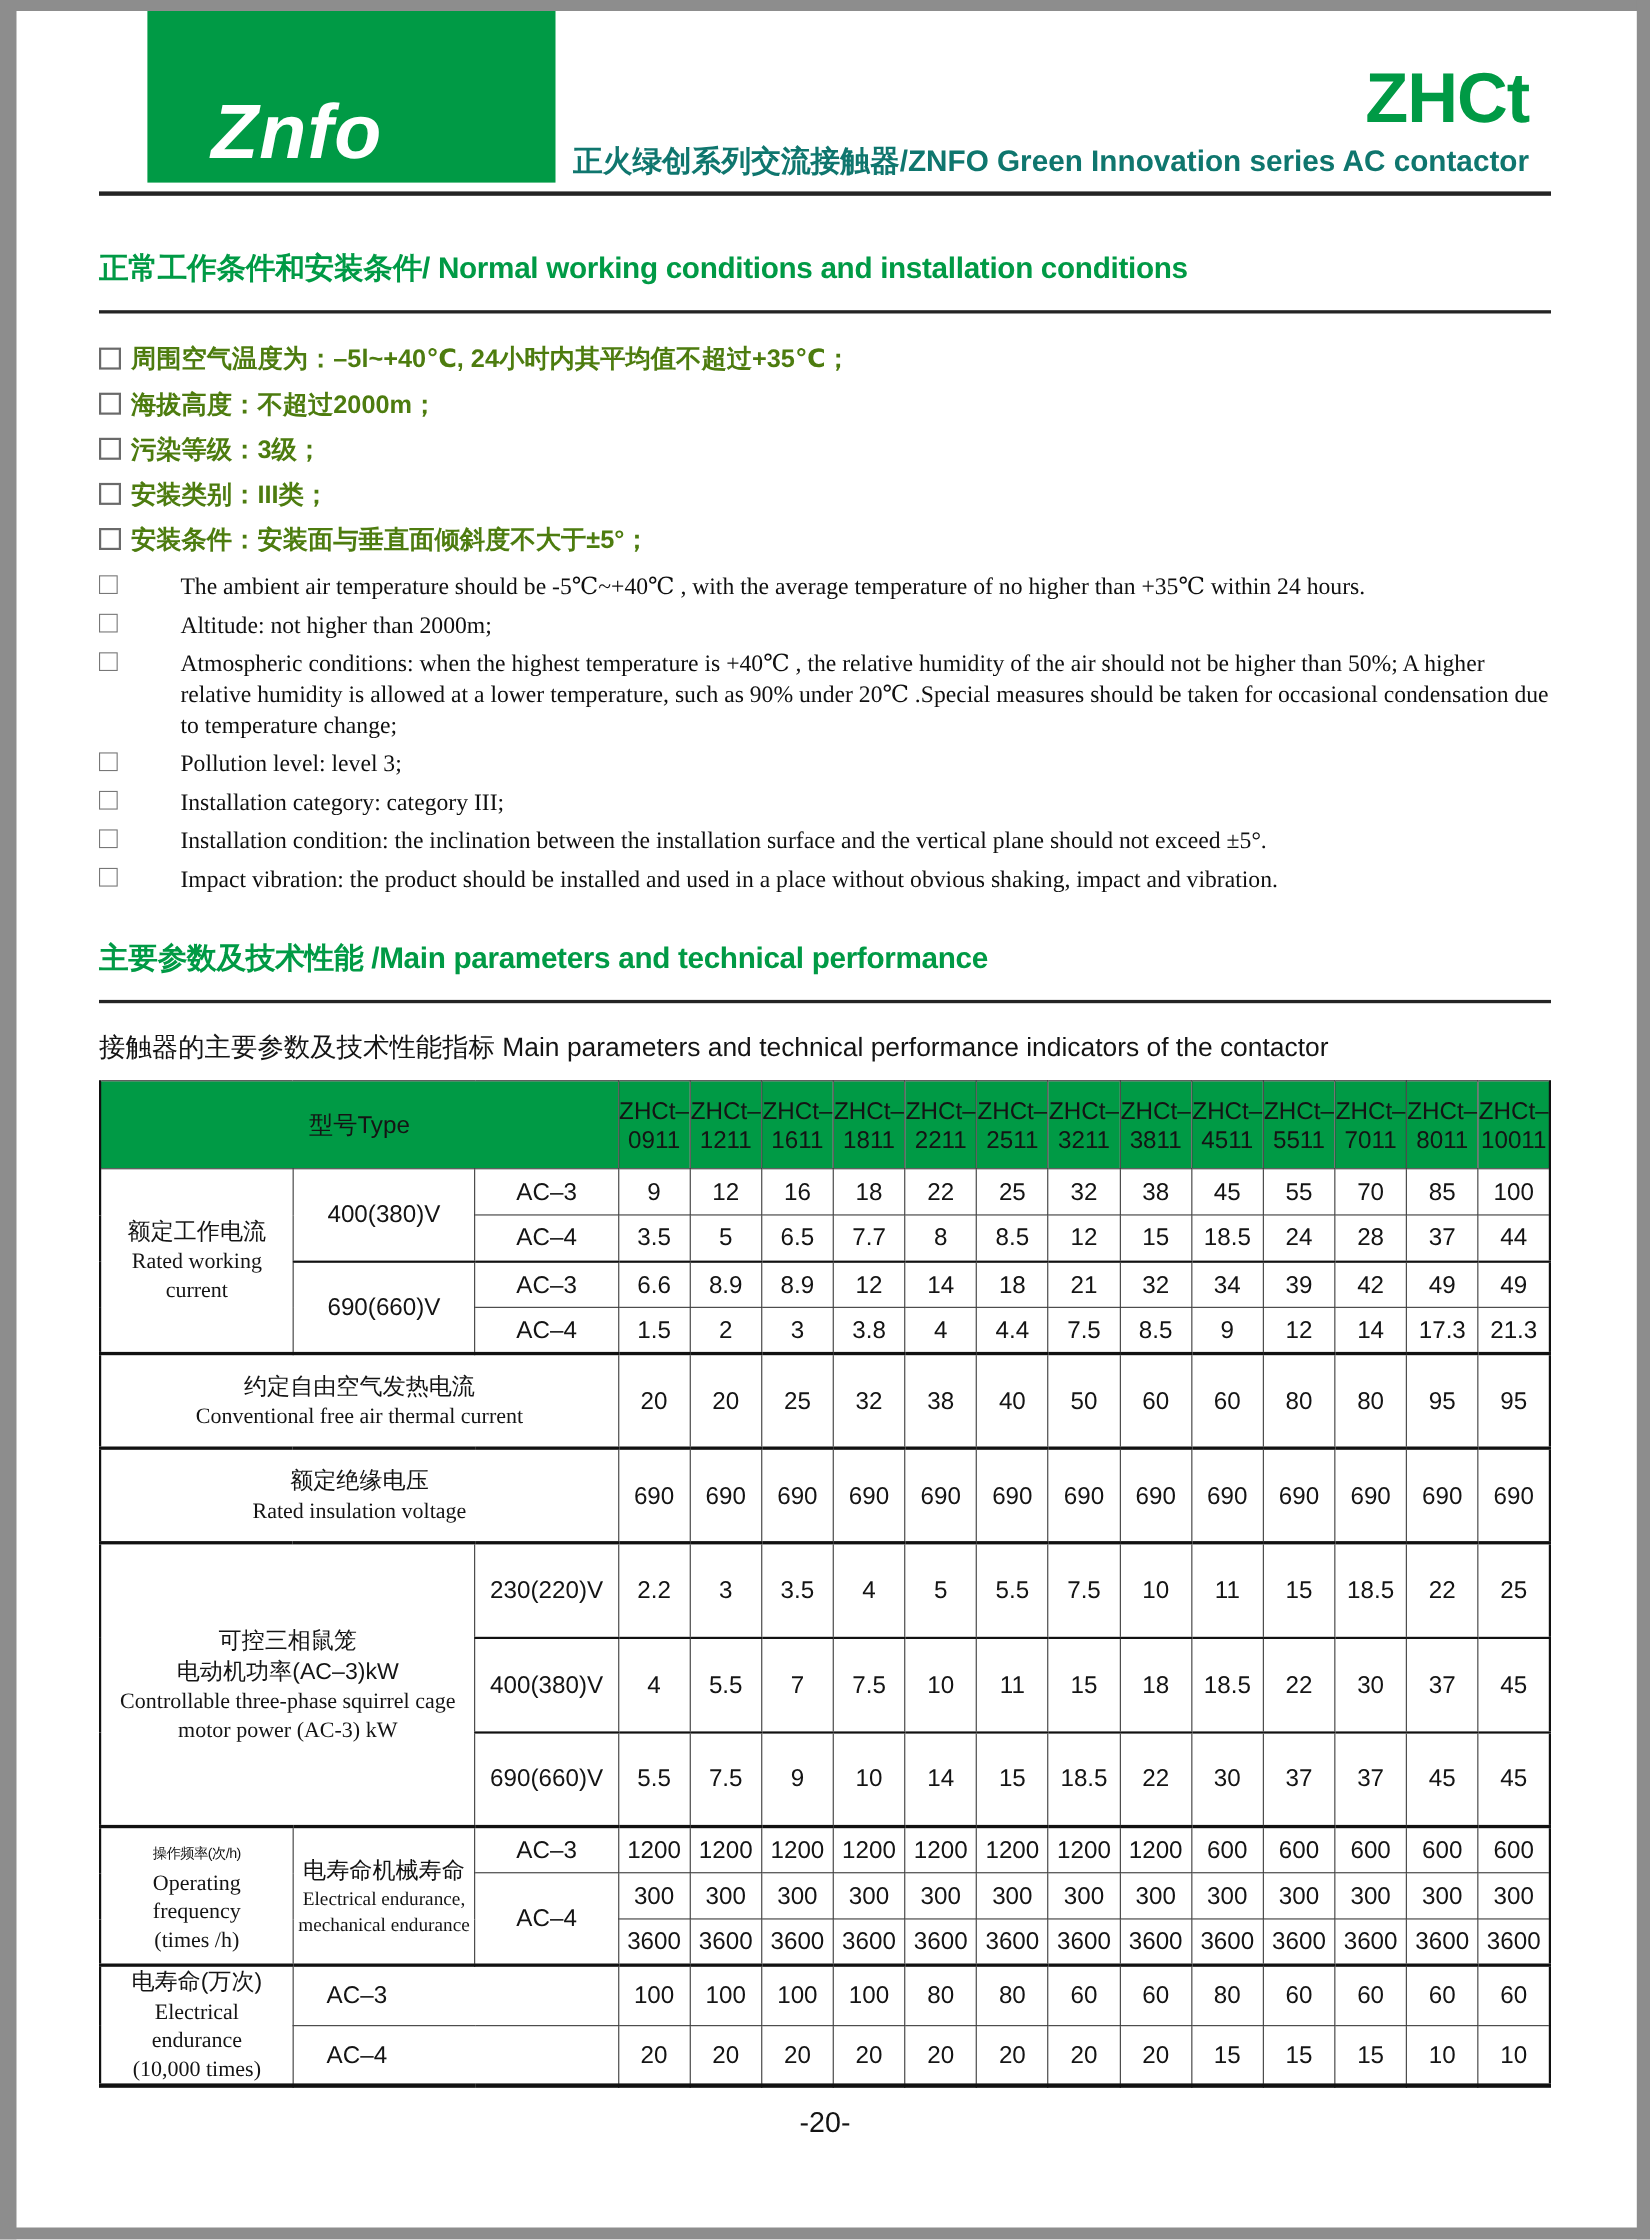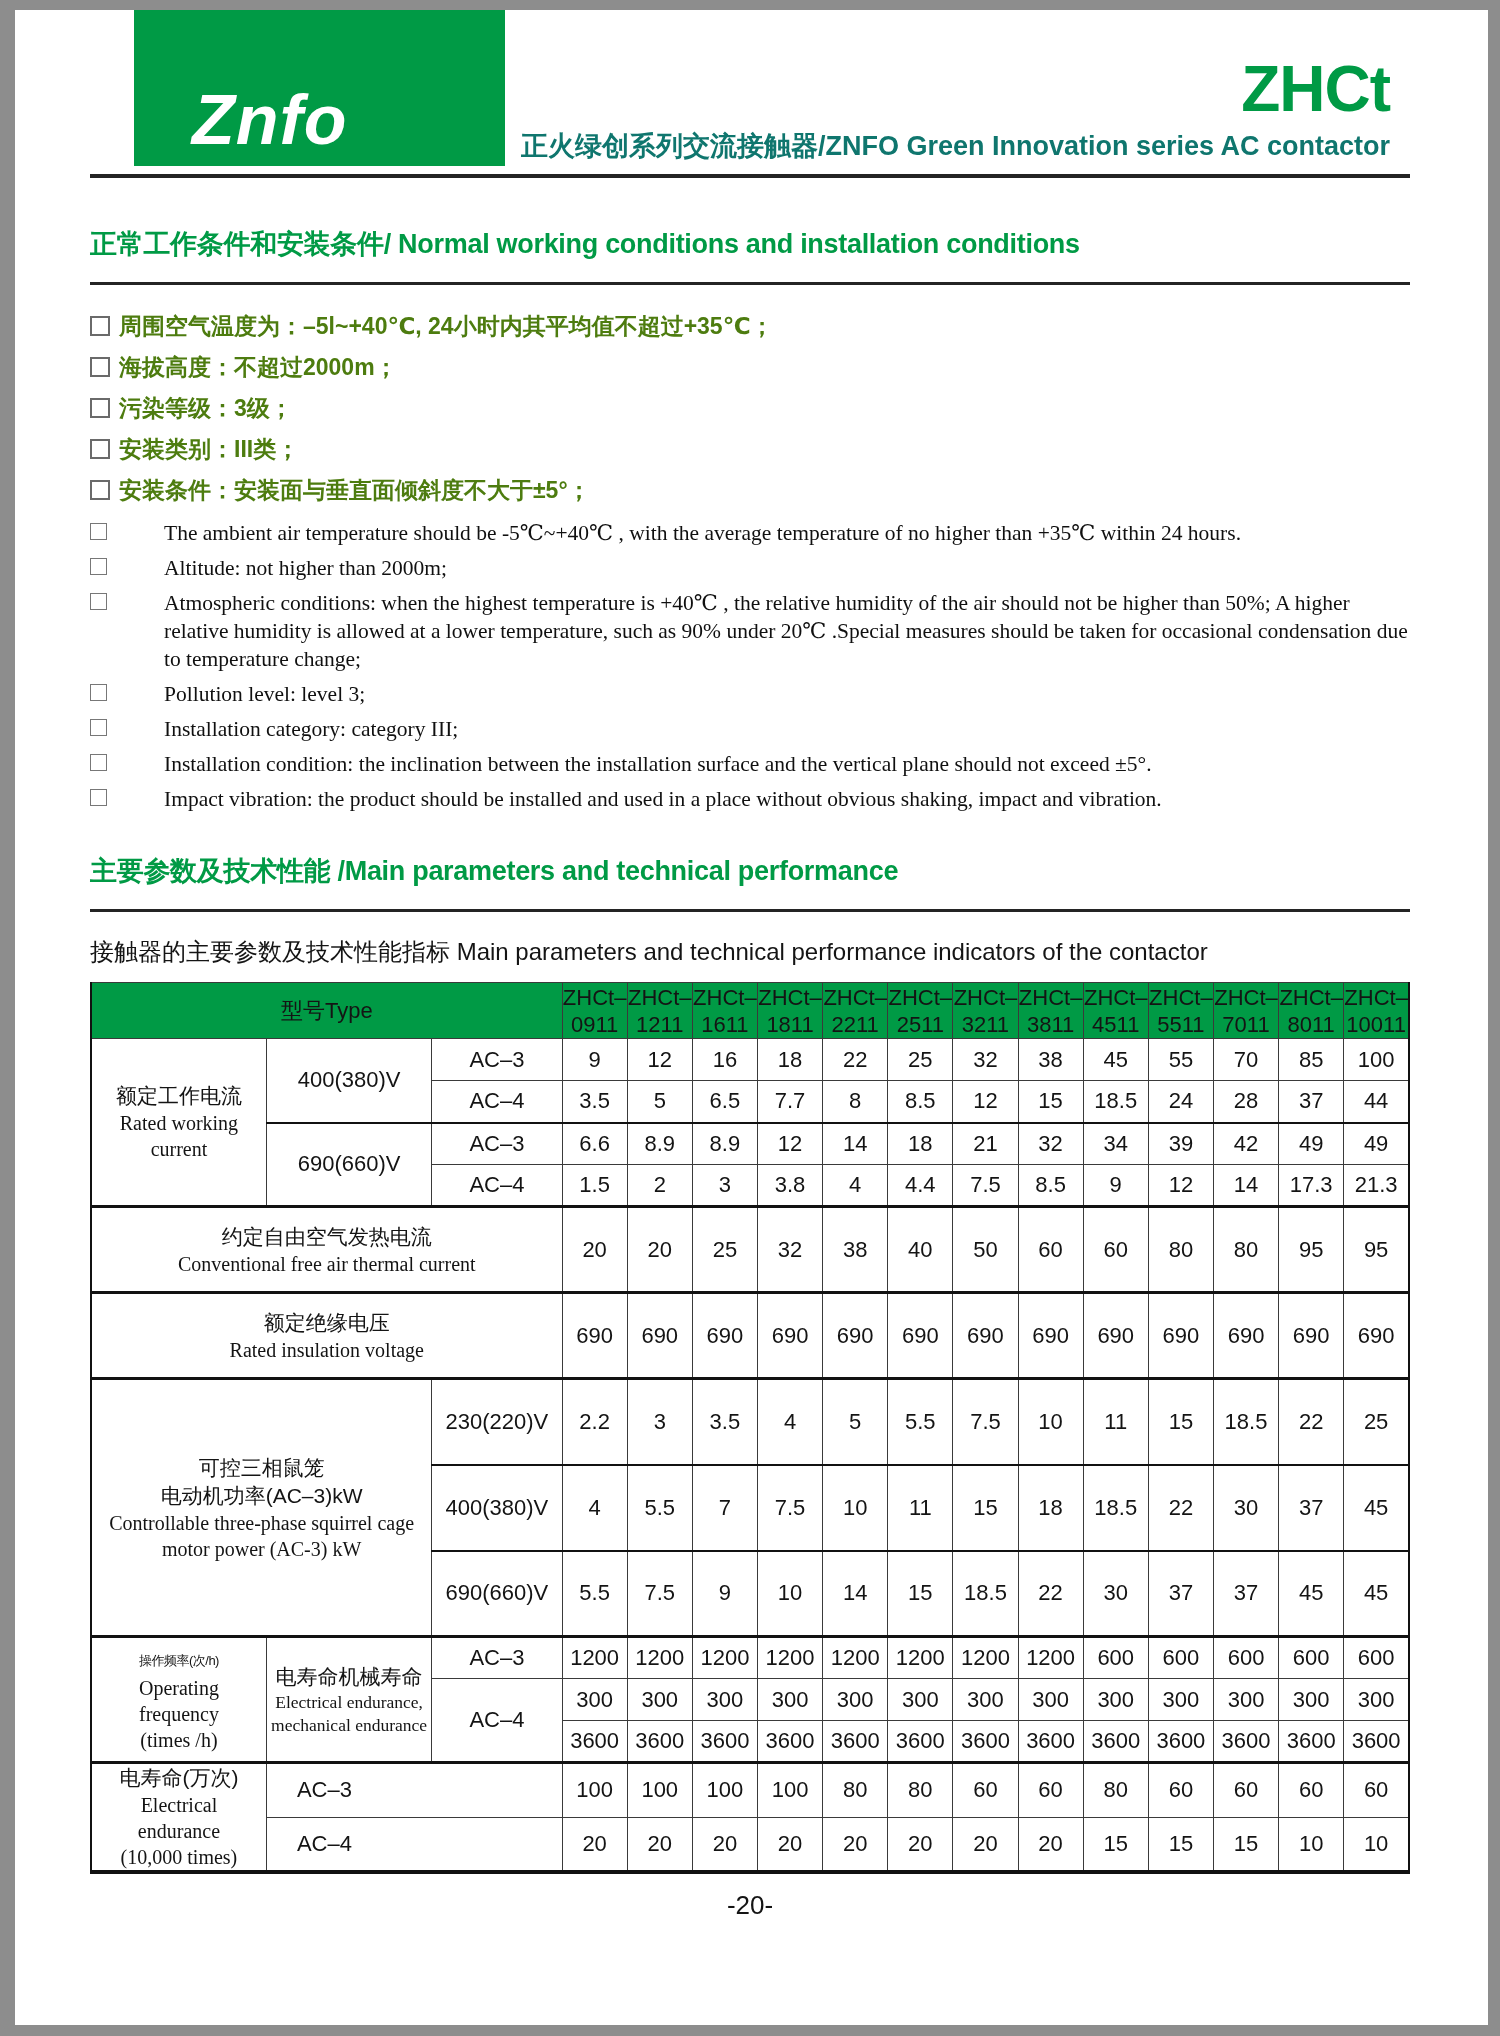--- a/index.html
+++ b/index.html
@@ -33,21 +33,21 @@
   .en-list{margin-top:14px;}
   .bullet.en{font-family:"Liberation Serif","DejaVu Serif",serif;font-weight:normal;font-size:21.5px;line-height:28px;margin-bottom:7px;color:#101010;gap:48px;}
   .bullet.en .box{width:15px;height:15px;border:1.5px solid #777;margin-top:4px;}
 
   .caption{margin-top:24px;font-size:24px;color:#141414;}
 
   table.params{border-collapse:collapse;table-layout:fixed;width:1320px;margin-top:14px;
     border-left:2px solid #111;border-right:2px solid #111;border-bottom:4px solid #111;}
   table.params td,table.params th{border:1.5px solid #3a3a3a;padding:0;text-align:center;vertical-align:middle;font-size:22px;color:#141414;overflow:hidden;}
   thead th{background:var(--accent);color:#fff;border:none;font-weight:normal;}
-  thead tr{height:56px;}
+  thead tr{height:80px;}
   th.type-cell{text-align:left;padding-left:22px;font-size:25px;}
   th.model-cell{border-left:1px solid #fff;font-size:21px;line-height:27px;}
   tr.r-s{height:42px;}   
   tr.r-m{height:86px;}   
   tr.r-e{height:45px;}   
   tbody tr.gsep td{border-top:3.5px solid #111;}
   tbody tr.msep td{border-top:2.5px solid #111;}
   td.lab{text-align:left;padding-left:10px;}
   td.lab .cn{font-size:21px;line-height:28px;white-space:nowrap;text-align:center;}
   td.lab .cn.tight{font-size:13px;letter-spacing:-0.5px;}

